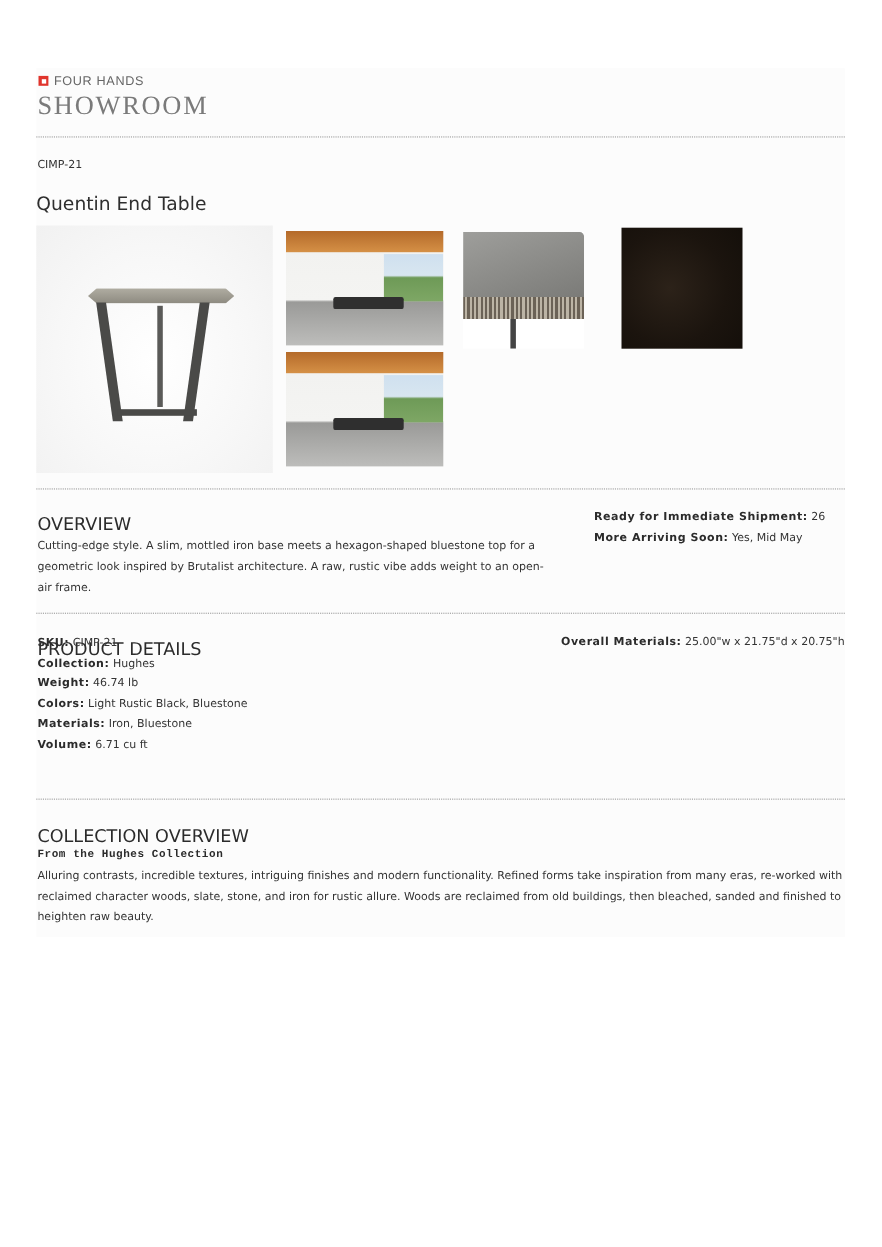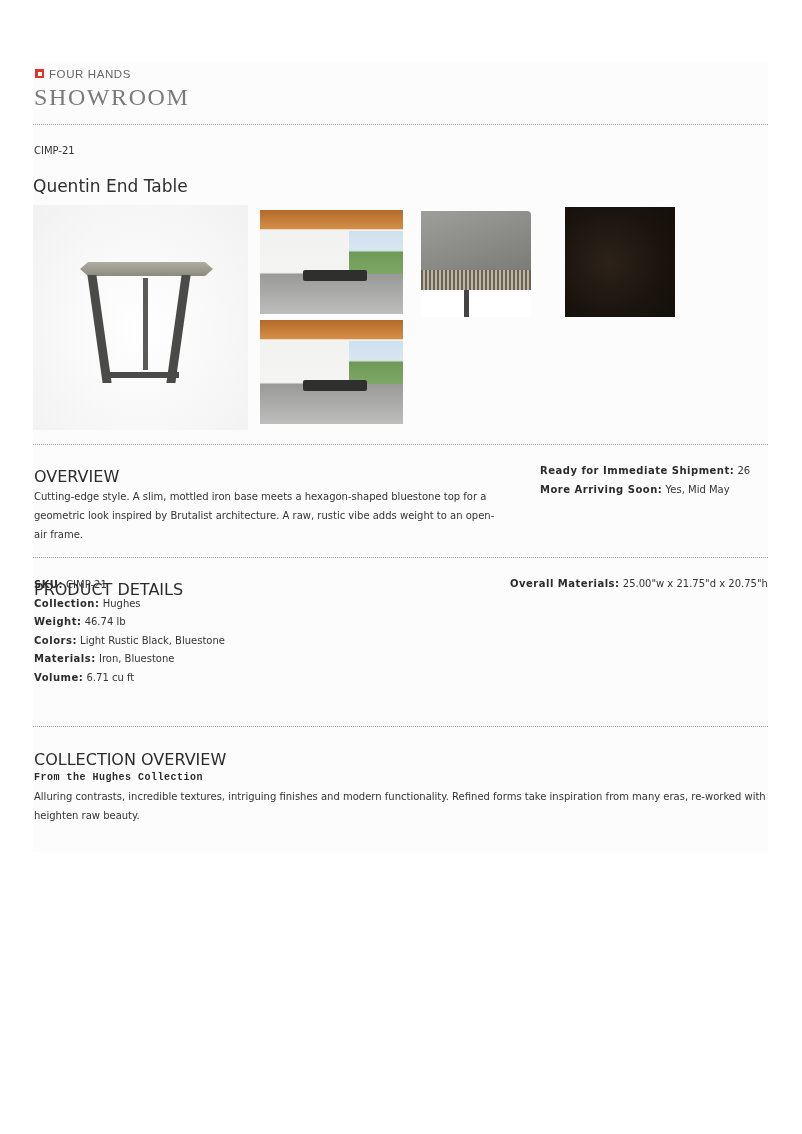--- a/index.html
+++ b/index.html
@@ -100,14 +100,15 @@
 </div>
 
 <div class="divider" style="top:726px"></div>
 
 <div class="section-h" style="top:750px">COLLECTION OVERVIEW</div>
 <div class="kv" style="left:34px;top:769px;font-family:Liberation Mono, monospace;">
   <b>From the Hughes Collection</b>
 </div>
 <div class="body-text" style="top:788px;width:735px;line-height:18.5px;">
   <span class="row">Alluring contrasts, incredible textures, intriguing finishes and modern functionality. Refined forms take inspiration from many eras, re-worked with</span>
+  <span class="row">reclaimed character woods, slate, stone, and iron for rustic allure. Woods are reclaimed from old buildings, then bleached, sanded and finished to</span>
   <span class="row">heighten raw beauty.</span>
 </div>
 
 </body></html>

